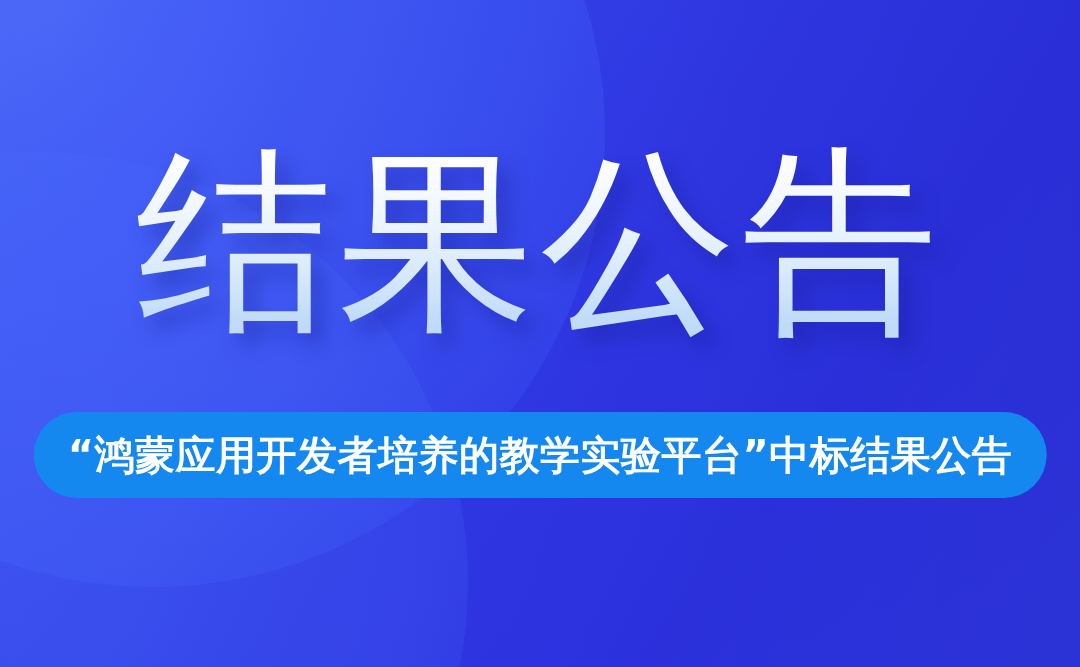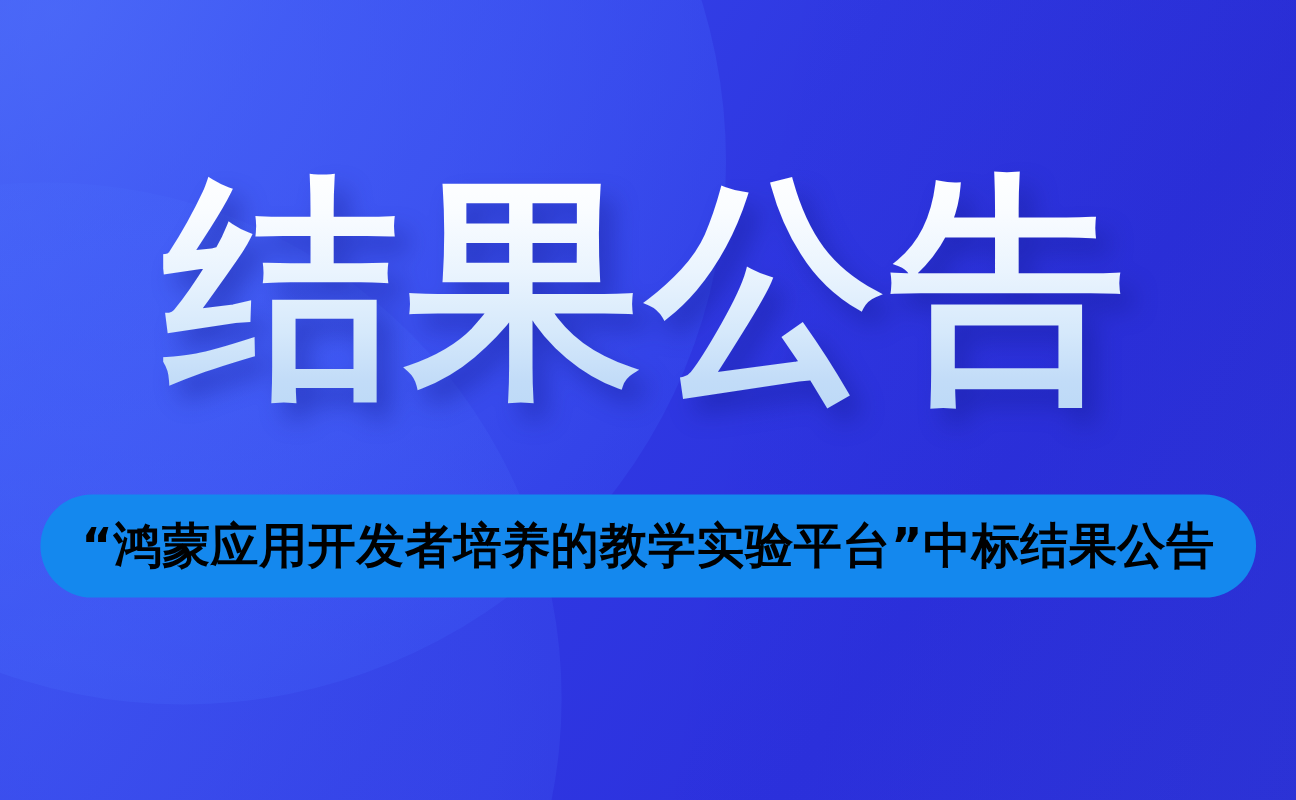--- a/index.html
+++ b/index.html
@@ -86,21 +86,21 @@
     left: 0;
     right: 0;
     top: 140px;
     text-align: center;
     
     filter: drop-shadow(11px 13px 10px rgba(18, 24, 140, 0.40));
   }
   .headline-text {
     display: inline-block;
     font-family: "DejaVu Sans", "Liberation Sans", sans-serif;
-    font-weight: 700;
+    font-weight: 400;
     font-size: 196px;
     line-height: 1.05;
     letter-spacing: 6px;
     margin: 0;
     background-image: linear-gradient(180deg,
       #ffffff 0%,
       #f9fcff 18%,
       #eaf4fe 42%,
       #d6e9fb 66%,
       #c2dcf8 86%,
@@ -126,21 +126,21 @@
     border-radius: 43px;
     background: #1488ee;
     box-sizing: border-box;
     min-width: 962px;
   }
   .subtitle-text {
     font-family: "DejaVu Sans", "Liberation Sans", sans-serif;
     font-weight: 700;
     font-size: 40px;
     line-height: 1;
-    color: #000000;
+    color: #ffffff;
     letter-spacing: 0.5px;
     white-space: nowrap;
   }
 </style>
 </head>
 <body>
 
 <div class="banner">
 
   <div class="deco-circle"></div>

